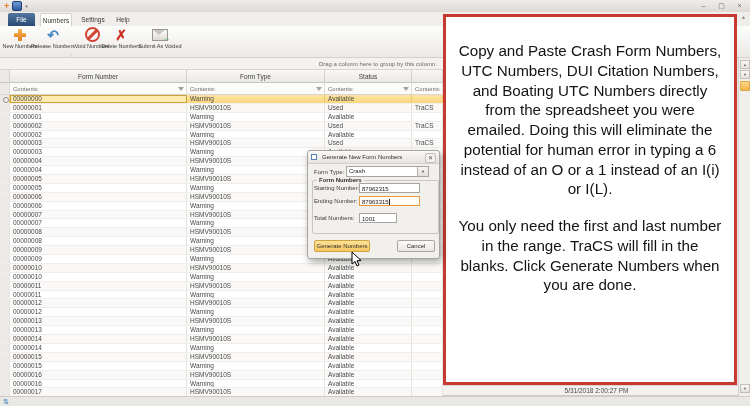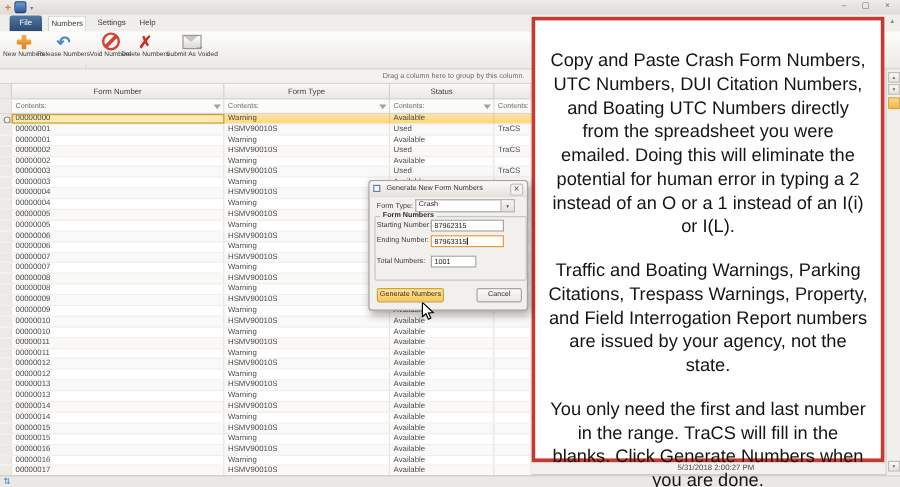--- a/index.html
+++ b/index.html
@@ -477,22 +477,21 @@
     <div class="tbox start">87962315</div>
     <div class="dlg-lbl" style="left:6px;top:47px;">Ending Number:</div>
     <div class="tbox end"><span>87963315</span><span class="caret"></span></div>
     <div class="dlg-lbl" style="left:6px;top:64px;">Total Numbers:</div>
     <div class="tbox total">1001</div>
     <div class="dlg-btn btn-generate">Generate Numbers</div>
     <div class="dlg-btn btn-cancel">Cancel</div>
   </div>
 
   <div class="annotation">
-    <p>Copy and Paste Crash Form Numbers, UTC Numbers, DUI Citation Numbers, and Boating UTC Numbers directly from the spreadsheet you were emailed.  Doing this will eliminate the potential for human error in typing a 2 instead of an O or a 1 instead of an I(i) or I(L).</p>
-    <p>Traffic and Boating Warnings, Parking Citations, Trespass Warnings, Property, and Field Interrogation Report numbers are issued by your agency, not the state.</p>
+    <p>Copy and Paste Crash Form Numbers, UTC Numbers, DUI Citation Numbers, and Boating UTC Numbers directly from the spreadsheet you were emailed.  Doing this will eliminate the potential for human error in typing a 6 instead of an O or a 1 instead of an I(i) or I(L).</p>
     <p>You only need the first and last number in the range.  TraCS will fill in the blanks.  Click Generate Numbers when you are done.</p>
   </div>
 
   <div class="collapse-caret">▴</div>
   <div class="vscroll">
     <div class="sbtn sb-up">▲</div>
     <div class="sbtn sb-up2">▼</div>
     <div class="sthumb"></div>
     <div class="sbtn sb-dn">▼</div>
   </div>

